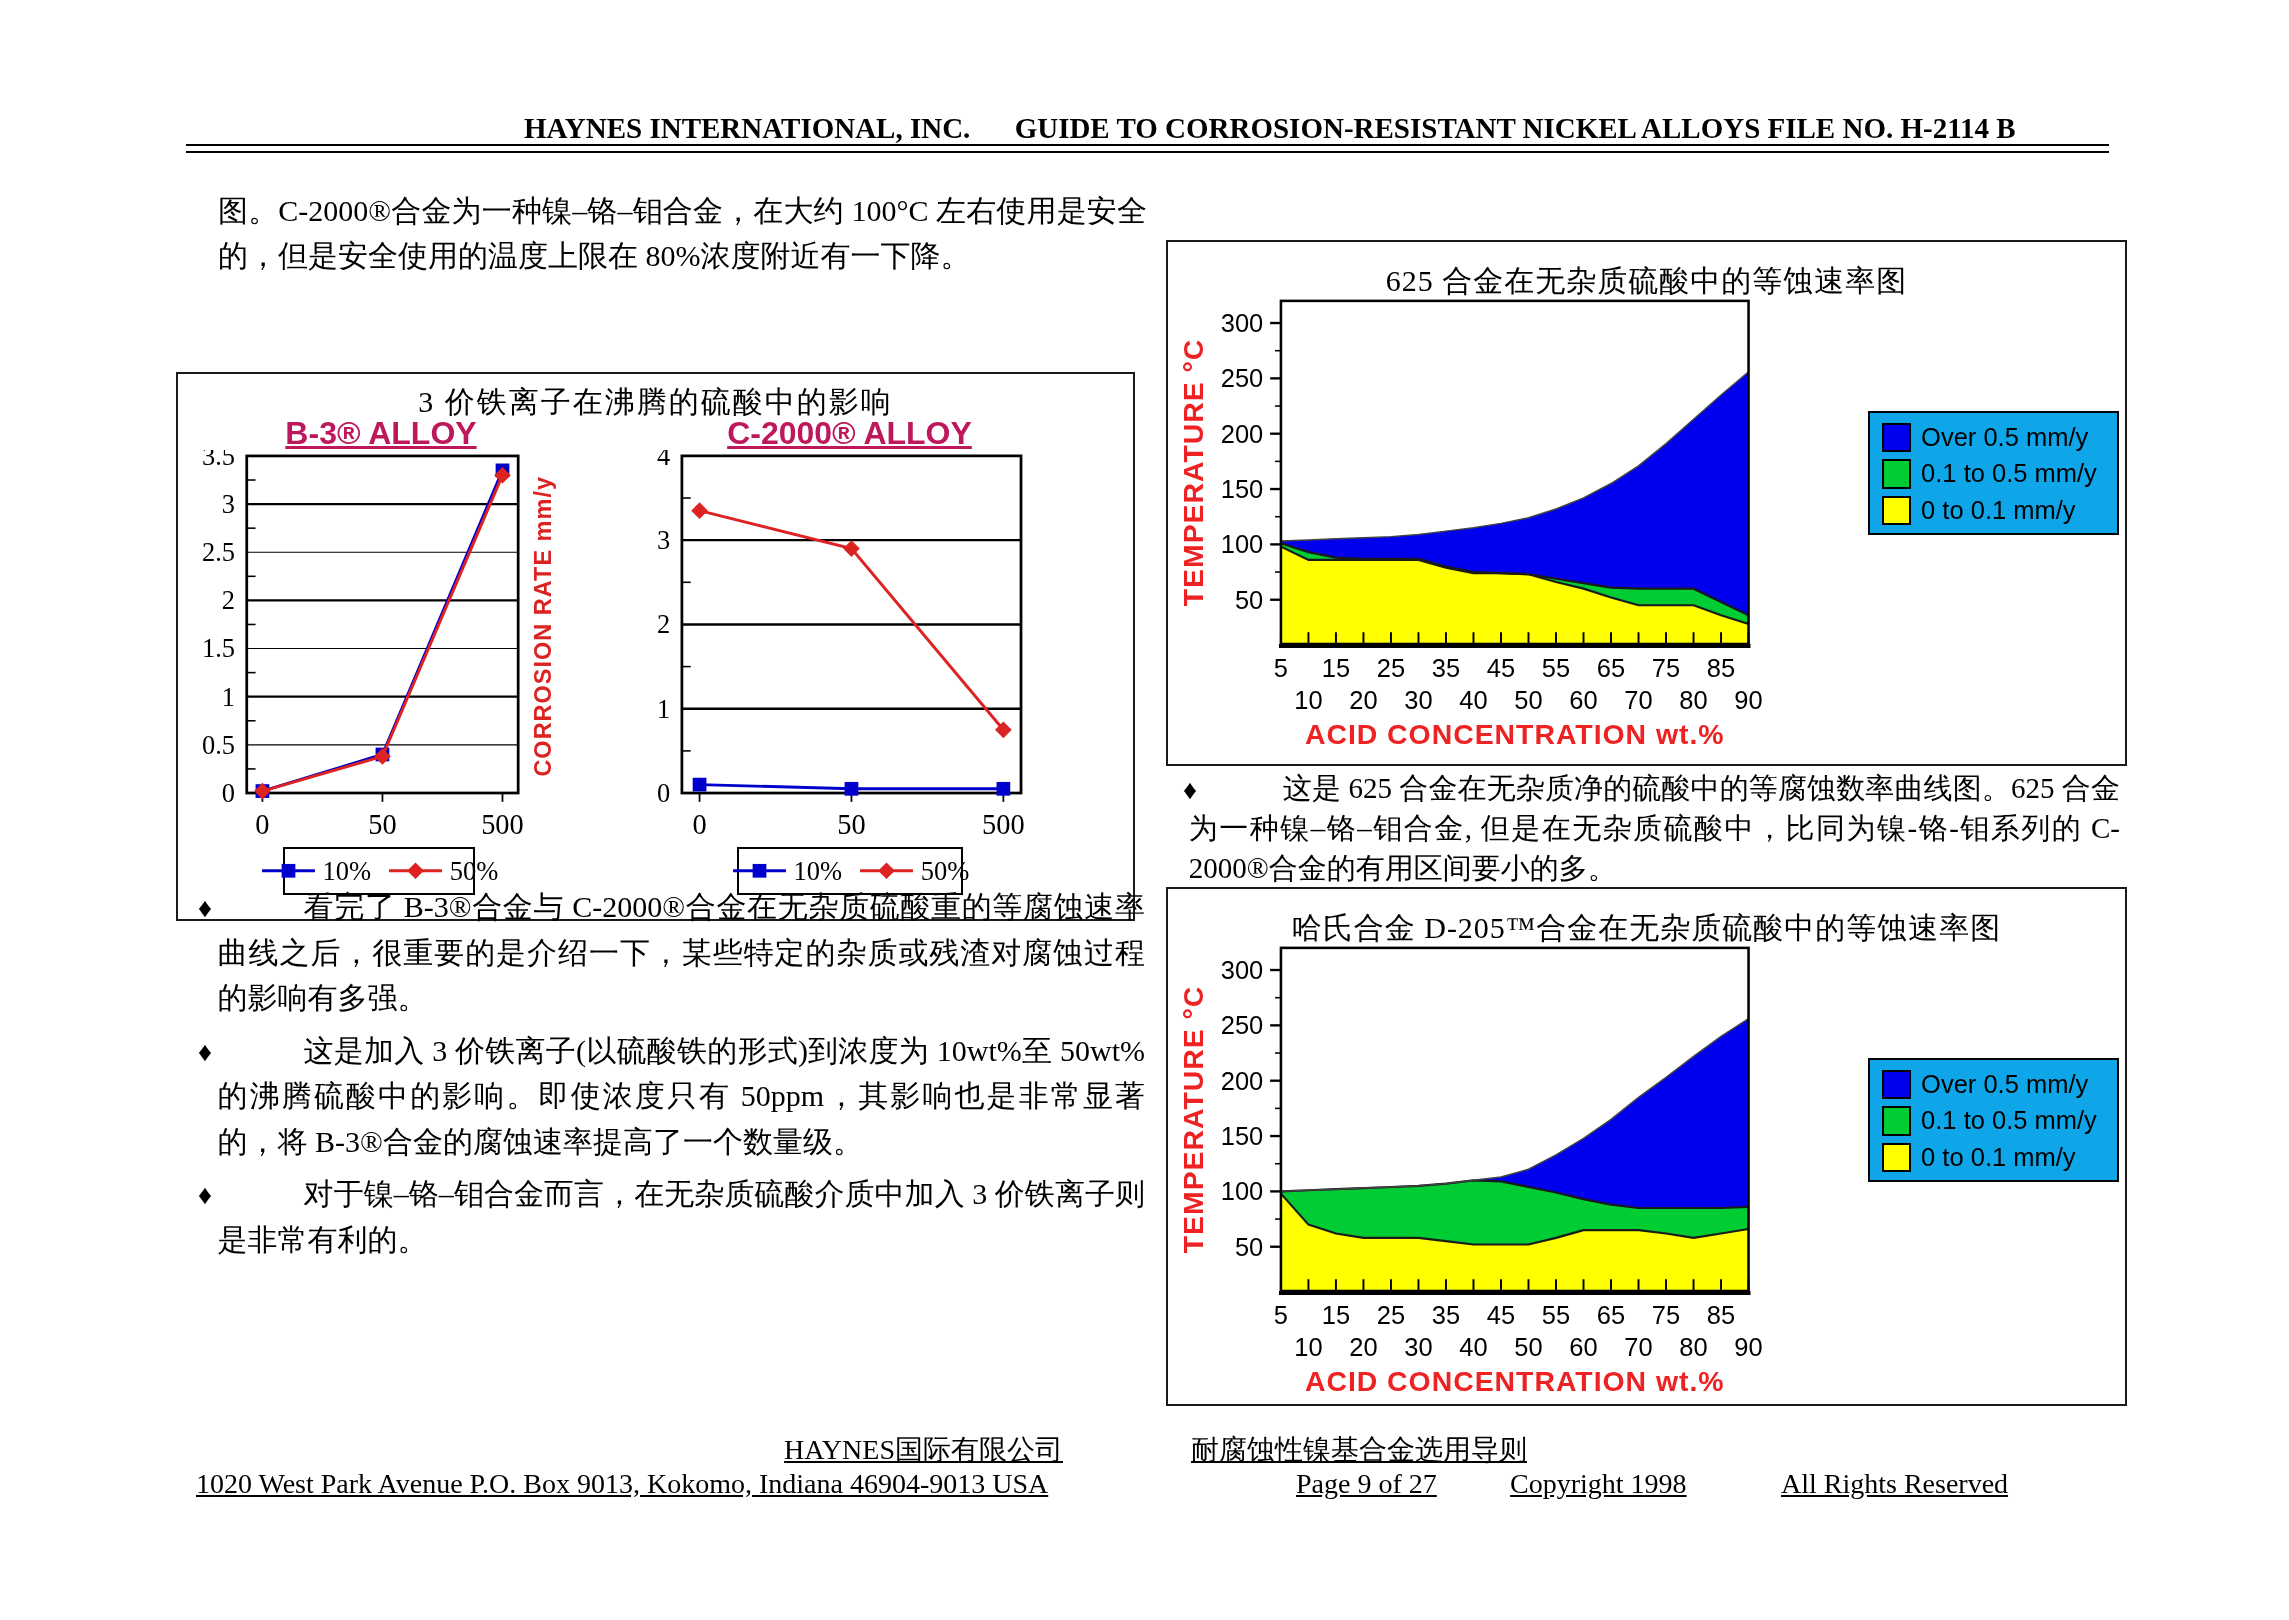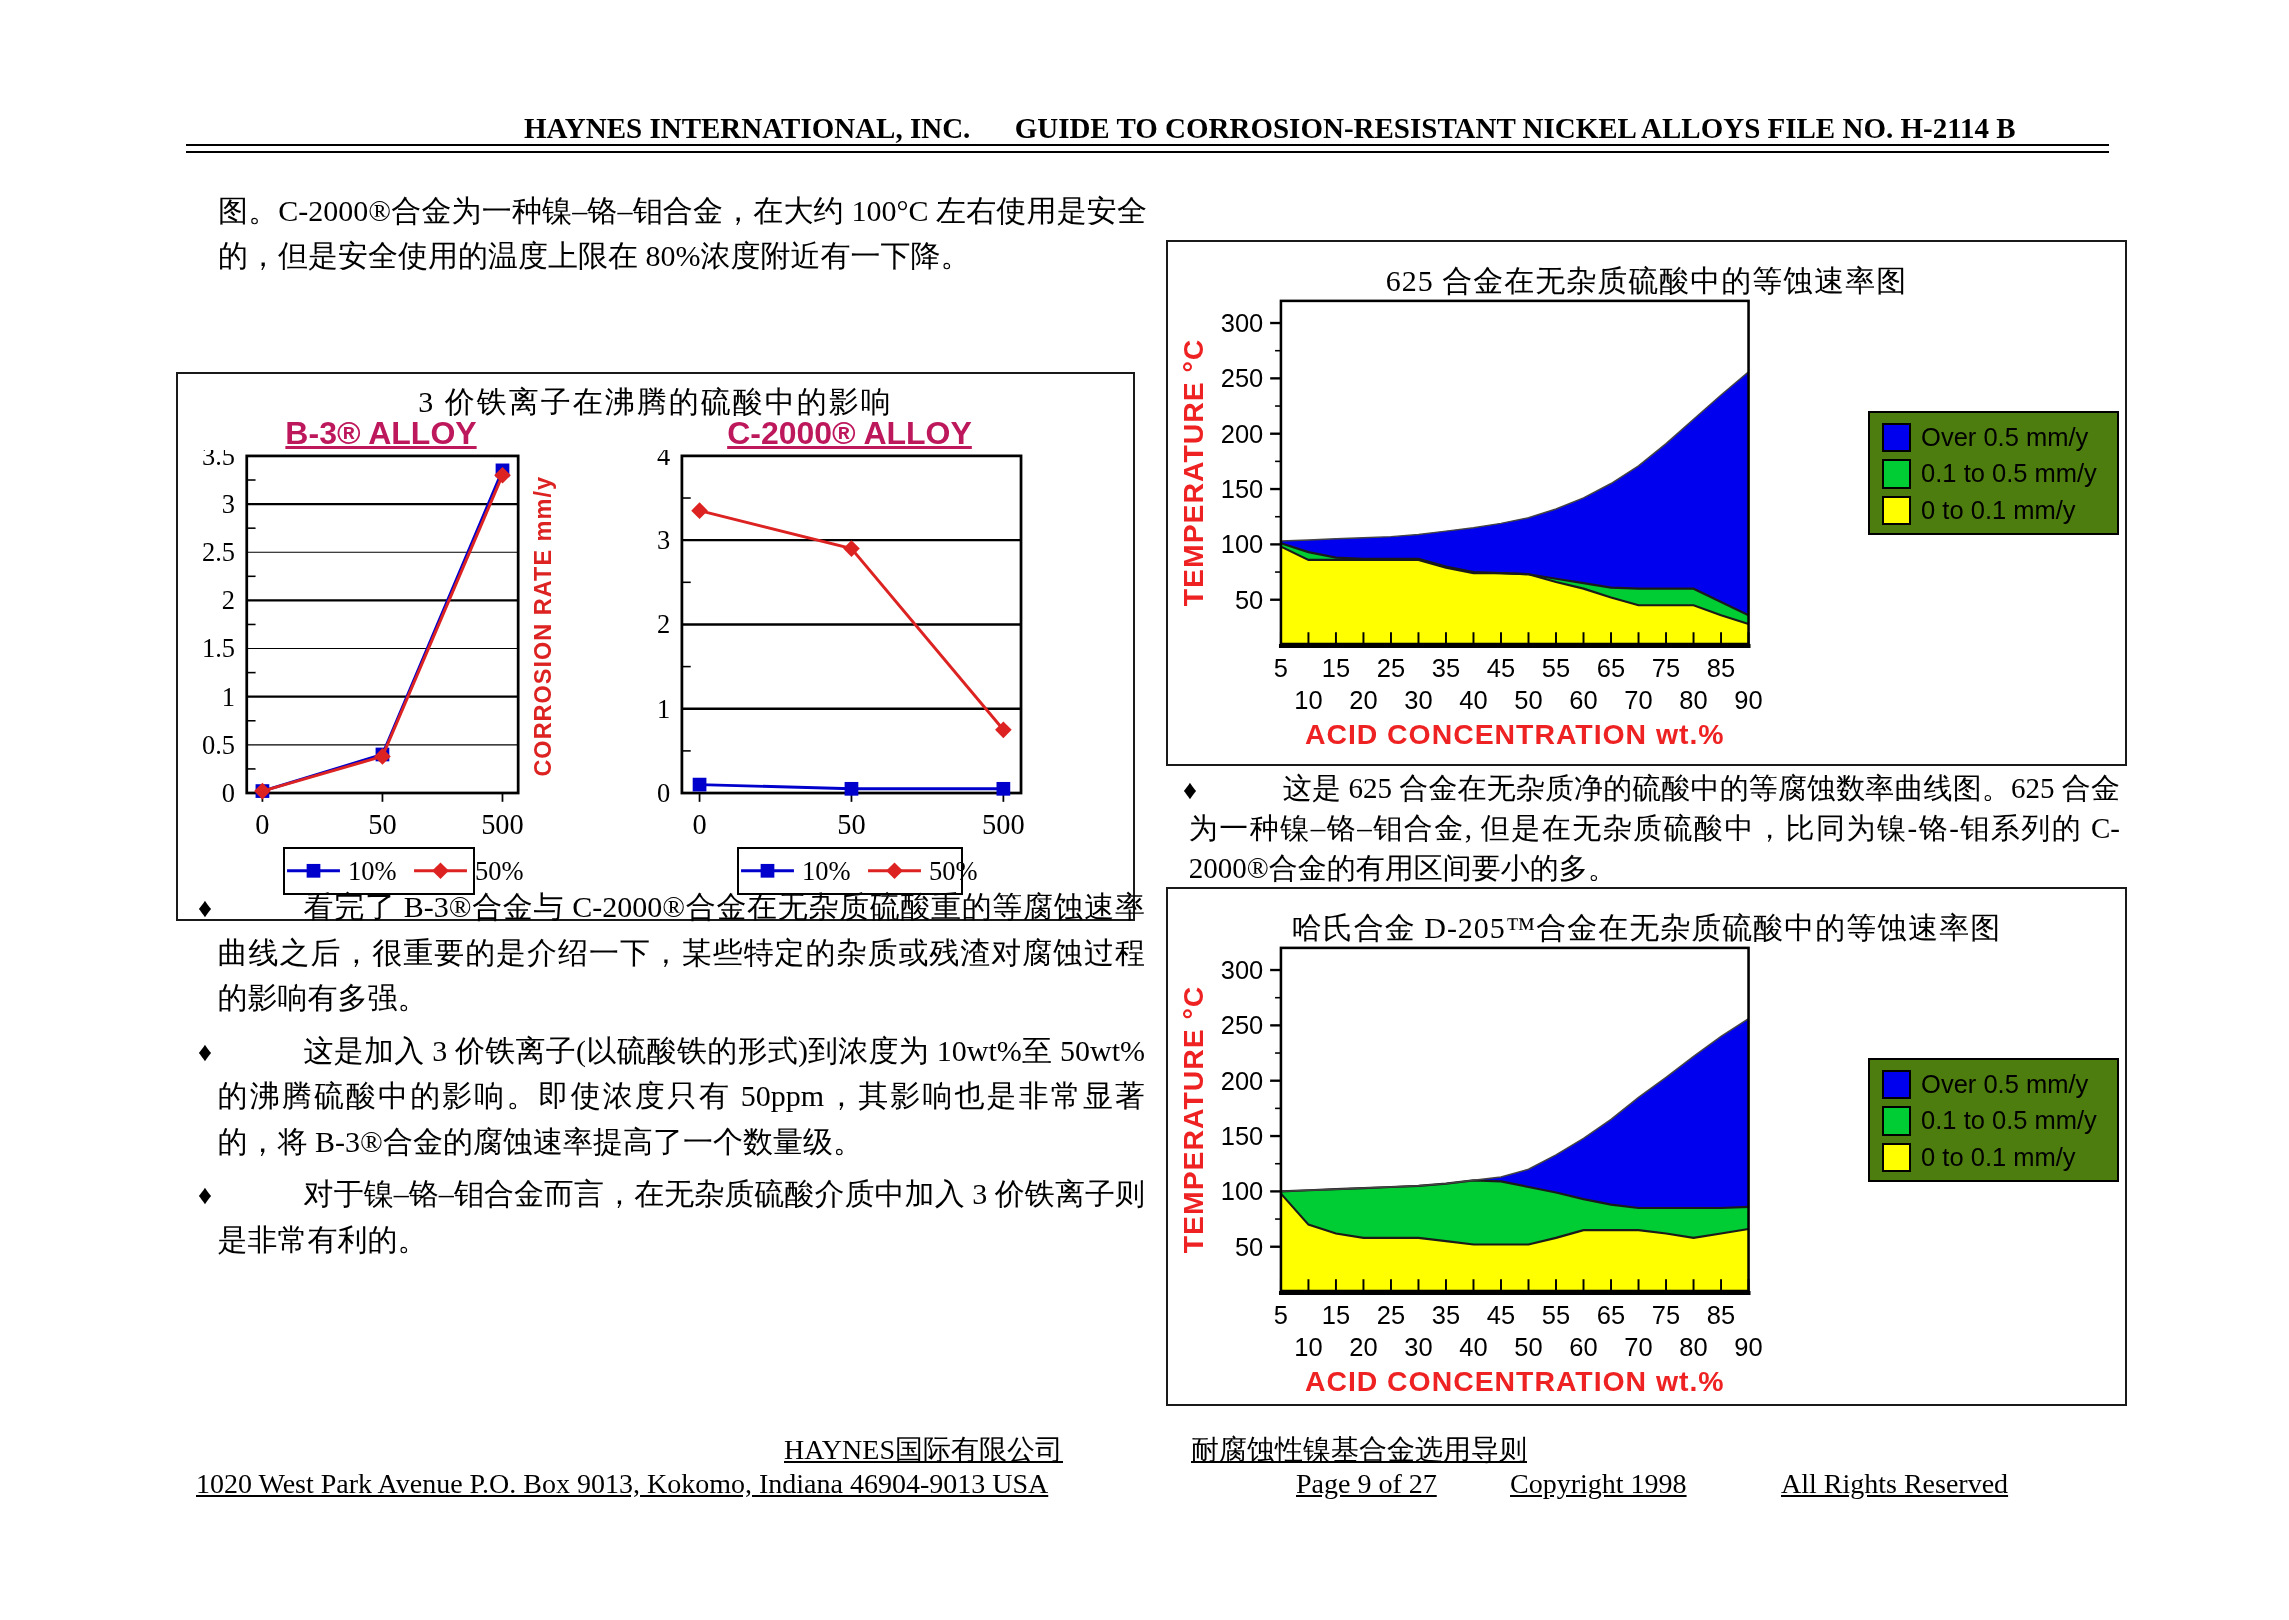--- a/index.html
+++ b/index.html
@@ -15,29 +15,29 @@
   .fp-title{position:absolute;left:0;top:7.8px;width:100%;text-align:center;font-size:30px;letter-spacing:2px;}
   .fp-sub{position:absolute;top:41px;text-align:center;font-family:"Liberation Sans",sans-serif;
           font-weight:bold;font-size:32px;color:#be185d;text-decoration:underline;text-decoration-thickness:2.9px;}
   .fp-sub.b3{left:67px;width:272px}.fp-sub.c2k{left:502px;width:339px}
   .corr-label{position:absolute;left:349px;top:86px;height:333px;width:33px;display:flex;align-items:center;justify-content:center;}
   .corr-label span{writing-mode:vertical-rl;transform:rotate(180deg);font-family:"Liberation Sans",sans-serif;
           font-weight:bold;font-size:23.5px;color:#dd2222;letter-spacing:1px;white-space:nowrap;}
   .ferric{position:absolute;left:282px;top:451px;width:165px;text-align:center;color:#3344bb;
           font-family:"Liberation Sans",sans-serif;font-weight:bold;font-size:25.5px;line-height:35px;}
   .line-legend{position:absolute;top:473px;height:44px;border:2.9px solid #000;display:flex;align-items:center;
-          justify-content:space-between;gap:15.7px;background:#fff;}
+          justify-content:center;gap:15.7px;background:#fff;}
   .line-legend.b3{left:105px;width:188px}.line-legend.c2k{left:559px;width:222px}
   .lg-entry{display:flex;align-items:center;gap:5.9px;font-size:26.5px;}
   
   .isobox{position:absolute;left:1166px;width:957px;border:2.9px solid #1a1a1a;background:#fff;}
   .isobox.top{top:240px;height:522px}.isobox.bot{top:887px;height:515px}
   .iso-title{position:absolute;left:0;top:19px;width:100%;text-align:center;font-size:30px;letter-spacing:1px;}
   .iso-svg{position:absolute;left:9.8px;top:47px;}
-  .iso-legend{position:absolute;left:700px;top:169px;width:235px;border:2.9px solid #000;background:#4d7c0f;
+  .iso-legend{position:absolute;left:700px;top:169px;width:235px;border:2.9px solid #000;background:#0ea5e9;
           padding:9.8px 0 7.8px 11.8px;display:flex;flex-direction:column;gap:6.9px;}
   .ilg-row{display:flex;align-items:center;gap:9.8px;font-family:"Liberation Sans",sans-serif;font-size:25.5px;}
   .swatch{width:25.5px;height:25.5px;border:2px solid #000;flex:0 0 auto;}
   
   .bullets-left{position:absolute;left:196px;top:884px;width:949px;}
   .bullet{position:relative;margin:0 0 6.9px 0;padding-left:21.6px;text-indent:86px;
           font-size:30px;line-height:1.52;text-align:justify;}
   .bullet .dm{position:absolute;left:2px;top:3.9px;text-indent:0;font-size:27.4px;}
   .bullet-right{position:absolute;left:1181px;top:768px;width:939px;}
   .bullet-right .bullet{font-size:29px;line-height:1.38;padding-left:7.8px;text-indent:94px;}

